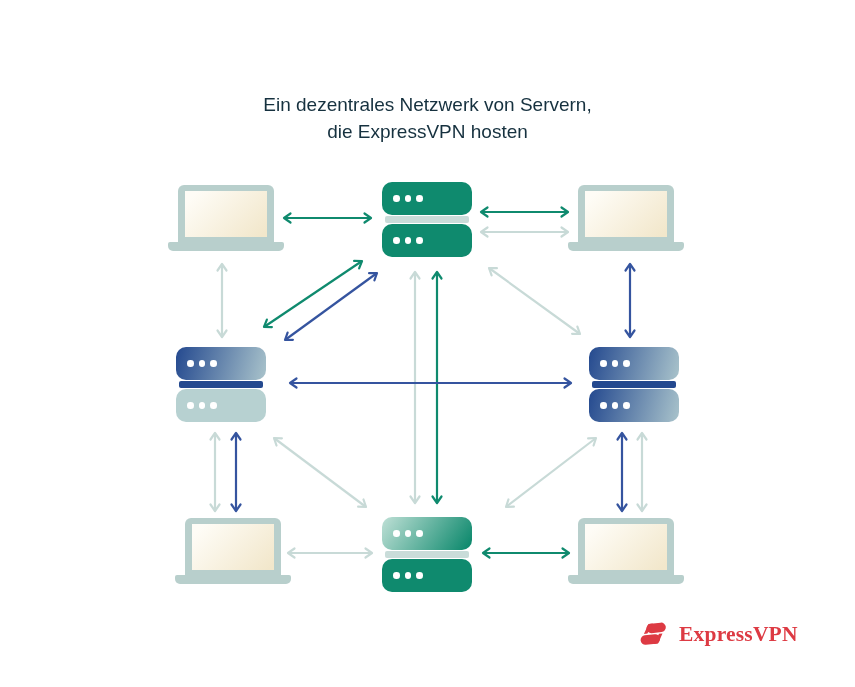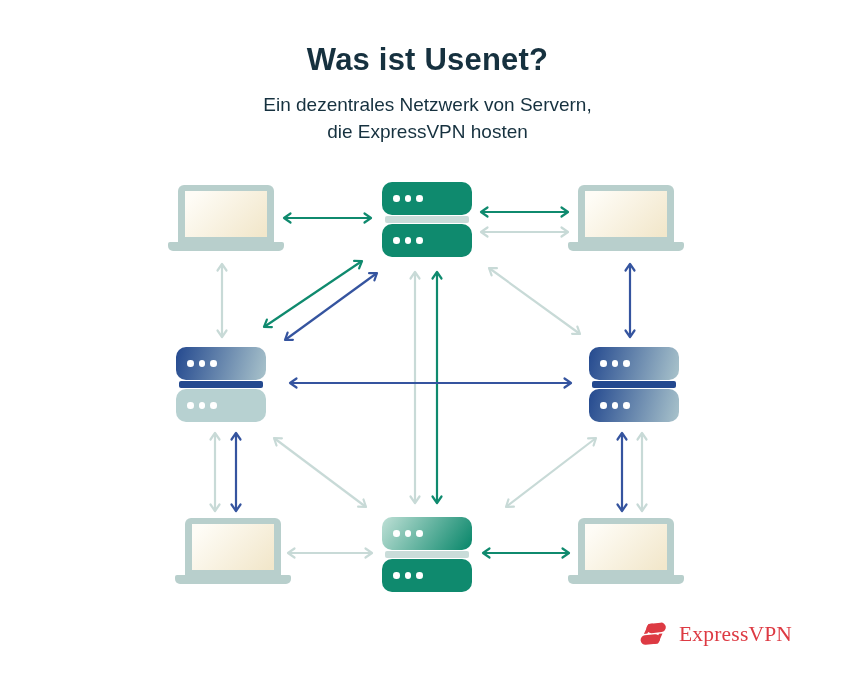--- a/index.html
+++ b/index.html
@@ -72,30 +72,29 @@
   .server.green-fade .u1{background:var(--green);}
   .server.green-fade .band{background:var(--server-band-light);}
 
   
   .brand{
     position:absolute;left:636px;top:616px;height:36px;
     display:flex;align-items:center;gap:9px;
   }
   .brand .logotype{
     font-family:"Liberation Serif", serif;
-    font-size:21.5px;font-weight:400;
+    font-size:21.5px;font-weight:700;
     color:var(--brand-red);
     letter-spacing:.2px;
   }
 </style>
 </head>
 <body>
 
 <div class="canvas">
-  <h1 class="title">Was ist Usenet?</h1>
   <p class="subtitle">
     <span>Ein dezentrales Netzwerk von Servern,</span>
     <span>die ExpressVPN hosten</span>
   </p>
 
   <div class="diagram">
       <svg viewBox="0 0 855 687">
         <defs>
           <marker id="ah-green" viewBox="-8 -8 16 16" refX="4" refY="0" markerWidth="16" markerHeight="16" markerUnits="userSpaceOnUse" orient="auto-start-reverse">
             <path d="M-2.5,-4.5 L4,0 L-2.5,4.5" fill="none" stroke="#0f8a6e" stroke-width="2.2" stroke-linecap="round" stroke-linejoin="round"></path>

